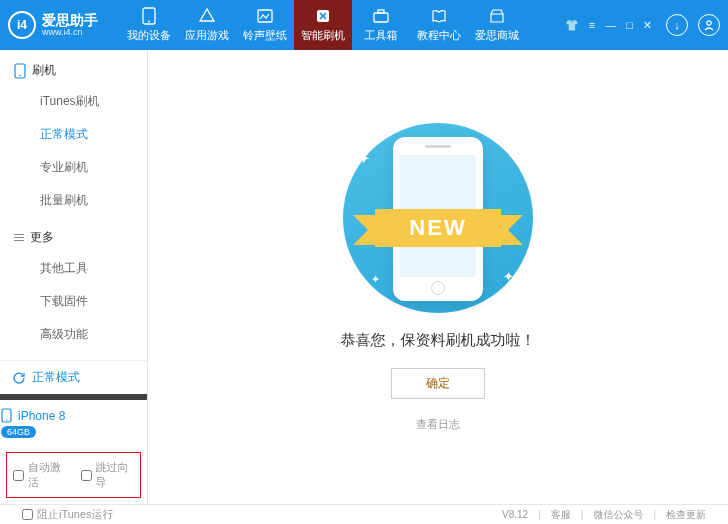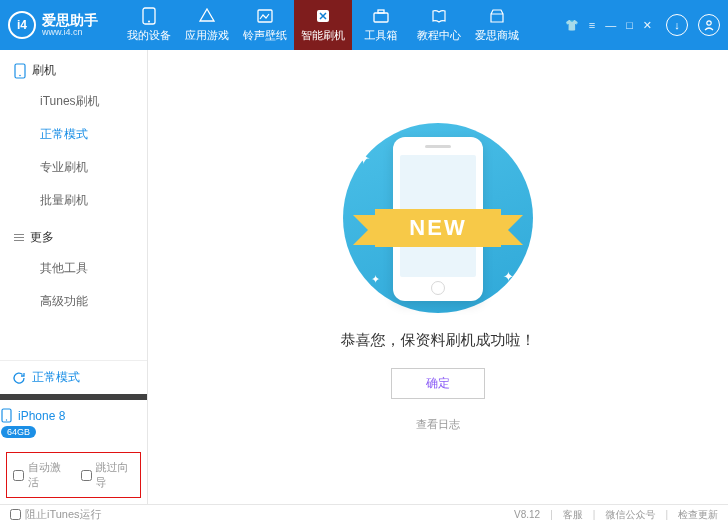--- a/index.html
+++ b/index.html
@@ -37,23 +37,23 @@
 .phone{position:absolute;width:90px;height:164px;background:#fff;border-radius:12px;left:70px;top:14px;box-shadow:0 4px 12px rgba(0,0,0,.12)}
 .phone::before{content:"";position:absolute;top:8px;left:50%;transform:translateX(-50%);width:26px;height:3px;background:#d8d8d8;border-radius:2px}
 .phone::after{content:"";position:absolute;bottom:6px;left:50%;transform:translateX(-50%);width:12px;height:12px;border:1.5px solid #d8d8d8;border-radius:50%}
 .phone-screen{position:absolute;top:18px;left:7px;right:7px;bottom:24px;background:#eaf5fb;border-radius:2px}
 .ribbon{position:absolute;top:86px;left:0;width:230px;height:46px;display:flex;align-items:flex-start;justify-content:center}
 .ribbon-body{background:#f7c948;color:#fff;font-weight:bold;font-size:22px;padding:6px 34px;position:relative;letter-spacing:2px}
 .ribbon-body::before,.ribbon-body::after{content:"";position:absolute;top:6px;width:0;height:0;border:15px solid #f7c948}
 .ribbon-body::before{left:-22px;border-left-color:transparent}
 .ribbon-body::after{right:-22px;border-right-color:transparent}
 .success-text{font-size:15px;color:#333}
-.ok-btn{border:1px solid #ccc;background:#fff;padding:6px 34px;font-size:12px;cursor:pointer;color:#8b5cf6}
+.ok-btn{border:1px solid #ccc;background:#fff;padding:6px 34px;font-size:12px;cursor:pointer;color:#a16207}
 .log-link{font-size:11px;color:#999;cursor:pointer}
-.footer{height:20px;border-top:1px solid #e6e6e6;display:flex;align-items:center;font-size:10px;color:#999;padding:0 10px}
+.footer{height:20px;border-top:1px solid #e6e6e6;display:flex;align-items:center;font-size:10px;color:#999;padding:0 22px}
 .footer .chk{color:#999}
 .footer-right{margin-left:auto;display:flex;gap:10px;align-items:center}
 .footer-sep{color:#ccc}
 .hamb{display:inline-block;width:10px}
 .hamb span{display:block;height:1px;background:#888;margin:2px 0}
 svg{display:block}
 </style>
 </head>
 <body>
 
@@ -161,20 +161,21 @@
 
     <div class="side-sec-title">
       <span class="hamb">
           <span></span>
           <span></span>
           <span></span>
         </span>
       <span>更多</span>
     </div>
     <div class="side-item">其他工具</div>
+    <div class="side-item">下载固件</div>
     <div class="side-item">高级功能</div>
 
     <div class="side-spacer"></div>
 
     <div class="status-box">
       <svg width="14" height="14" viewBox="0 0 14 14">
           <path d="M12 7 A5 5 0 1 1 10.5 3.5 M12 2 V5 H9" fill="none" stroke="#1b8fe6" stroke-width="1.3"></path>
         </svg>
       <span>正常模式</span>
     </div>

